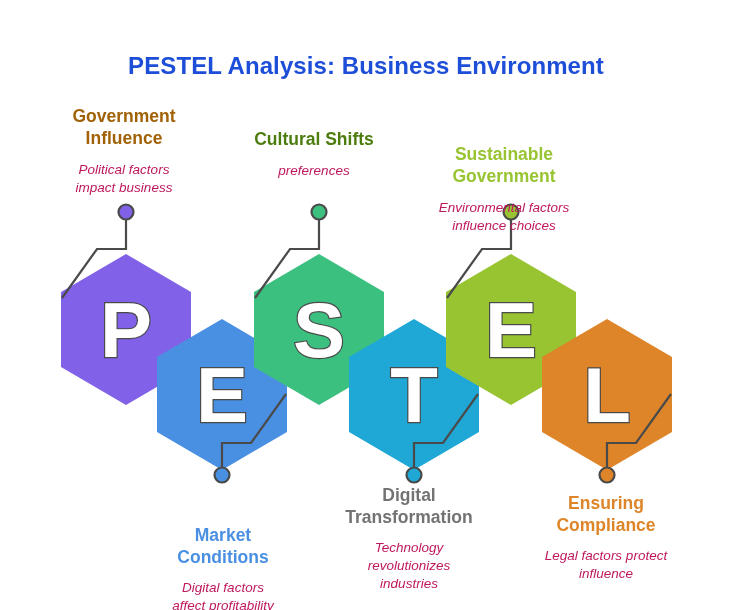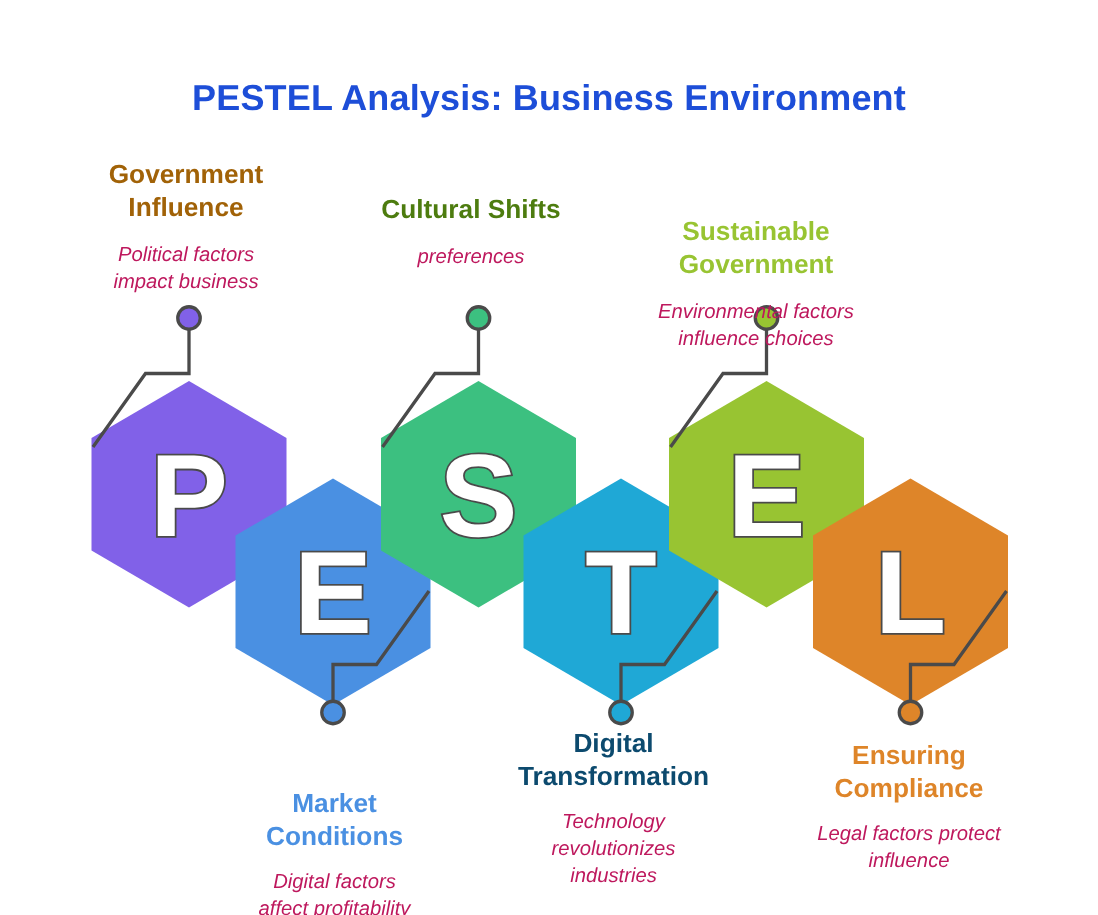--- a/index.html
+++ b/index.html
@@ -135,21 +135,21 @@
       <div>Market</div>
       <div>Conditions</div>
     </div>
     <div class="desc">
       <div>Digital factors</div>
       <div>affect profitability</div>
     </div>
   </div>
 
   <div class="callout c-bot" id="callout-t">
-    <div class="heading" style="color:#0c4a6e">
+    <div class="heading" style="color:#737373">
       <div>Digital</div>
       <div>Transformation</div>
     </div>
     <div class="desc">
       <div>Technology</div>
       <div>revolutionizes</div>
       <div>industries</div>
     </div>
   </div>
 

